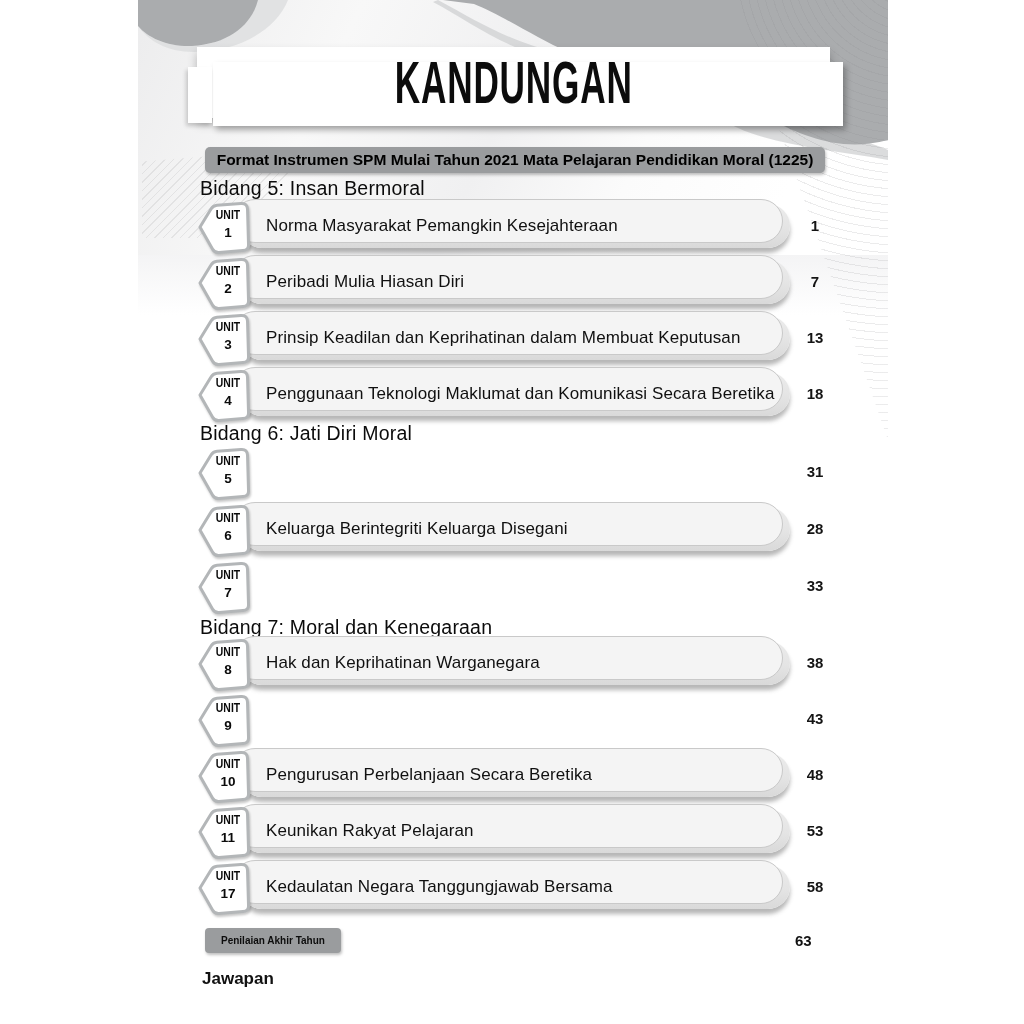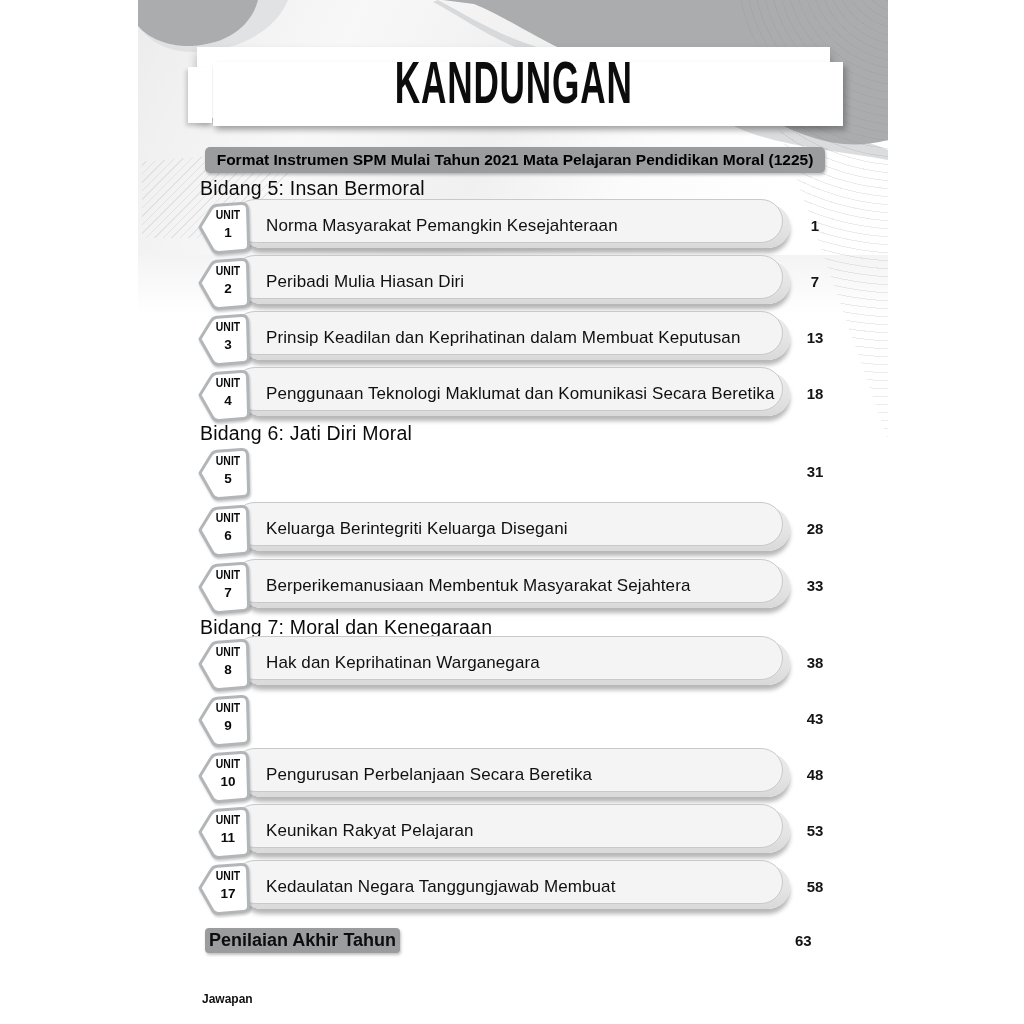--- a/index.html
+++ b/index.html
@@ -50,29 +50,29 @@
   
   .format-banner{
     position:absolute;left:205px;top:147px;width:620px;height:26px;z-index:3;
     background:#9a9c9e;border-radius:5px;box-shadow:1px 2px 3px rgba(0,0,0,.25);
     display:flex;align-items:center;justify-content:center;
     font-weight:bold;font-size:15.5px;color:#000000;white-space:nowrap;
   }
   .assess-banner{
     position:absolute;left:205px;top:928px;height:25px;z-index:3;
     background:#9a9c9e;border-radius:4px;box-shadow:1px 2px 3px rgba(0,0,0,.25);
-    display:flex;align-items:center;padding:0 4px;
-    font-weight:bold;font-size:18px;color:#0d0d0d;white-space:nowrap;
+    display:flex;align-items:center;padding:0 16px;
+    font-weight:bold;font-size:10px;color:#0d0d0d;white-space:nowrap;
   }
   .assess-page{
     position:absolute;left:795px;top:928px;width:40px;height:25px;line-height:25px;
     font-weight:bold;font-size:15px;z-index:3;
   }
   .answers{
-    position:absolute;left:202px;top:992px;font-weight:bold;font-size:12px;z-index:3;
+    position:absolute;left:202px;top:969px;font-weight:bold;font-size:17px;z-index:3;
   }
   
   .section-heading{
     position:absolute;left:200px;font-weight:normal;font-size:19.5px;
     letter-spacing:.2px;color:#0b0b0b;z-index:3;white-space:nowrap;
   }
   
   .row{position:absolute;left:198px;width:640px;height:52px;z-index:3;}
   .bar{
     position:absolute;left:42px;top:4px;width:550px;height:44px;z-index:0;
@@ -206,23 +206,20 @@
       <svg width="54" height="54" viewBox="0 0 54 54">
           <path d="M2,27 L13,9 Q15,5.5 19,5.2 L43,3.5 Q49,3 49.5,9 L50.5,44 Q51,50 45,50.5 L21,52.5 Q16.5,52.8 14.5,49 Z" fill="#ffffff" stroke="#b3b6b8" stroke-width="3" stroke-linejoin="round"></path>
         </svg>
       <div class="badge-word">UNIT</div>
       <div class="badge-num">6</div>
     </div>
     <div class="pg">28</div>
   </div>
 
   <div class="row" style="top:560px">
-    <div class="bar">
-        <span class="bar-title">Berperikemanusiaan Membentuk Masyarakat Sejahtera</span>
-      </div>
     <div class="badge">
       <svg width="54" height="54" viewBox="0 0 54 54">
           <path d="M2,27 L13,9 Q15,5.5 19,5.2 L43,3.5 Q49,3 49.5,9 L50.5,44 Q51,50 45,50.5 L21,52.5 Q16.5,52.8 14.5,49 Z" fill="#ffffff" stroke="#b3b6b8" stroke-width="3" stroke-linejoin="round"></path>
         </svg>
       <div class="badge-word">UNIT</div>
       <div class="badge-num">7</div>
     </div>
     <div class="pg">33</div>
   </div>
 
@@ -276,21 +273,21 @@
           <path d="M2,27 L13,9 Q15,5.5 19,5.2 L43,3.5 Q49,3 49.5,9 L50.5,44 Q51,50 45,50.5 L21,52.5 Q16.5,52.8 14.5,49 Z" fill="#ffffff" stroke="#b3b6b8" stroke-width="3" stroke-linejoin="round"></path>
         </svg>
       <div class="badge-word">UNIT</div>
       <div class="badge-num">11</div>
     </div>
     <div class="pg">53</div>
   </div>
 
   <div class="row" style="top:861px">
     <div class="bar">
-        <span class="bar-title">Kedaulatan Negara Tanggungjawab Membuat</span>
+        <span class="bar-title">Kedaulatan Negara Tanggungjawab Bersama</span>
       </div>
     <div class="badge">
       <svg width="54" height="54" viewBox="0 0 54 54">
           <path d="M2,27 L13,9 Q15,5.5 19,5.2 L43,3.5 Q49,3 49.5,9 L50.5,44 Q51,50 45,50.5 L21,52.5 Q16.5,52.8 14.5,49 Z" fill="#ffffff" stroke="#b3b6b8" stroke-width="3" stroke-linejoin="round"></path>
         </svg>
       <div class="badge-word">UNIT</div>
       <div class="badge-num">17</div>
     </div>
     <div class="pg">58</div>
   </div>

